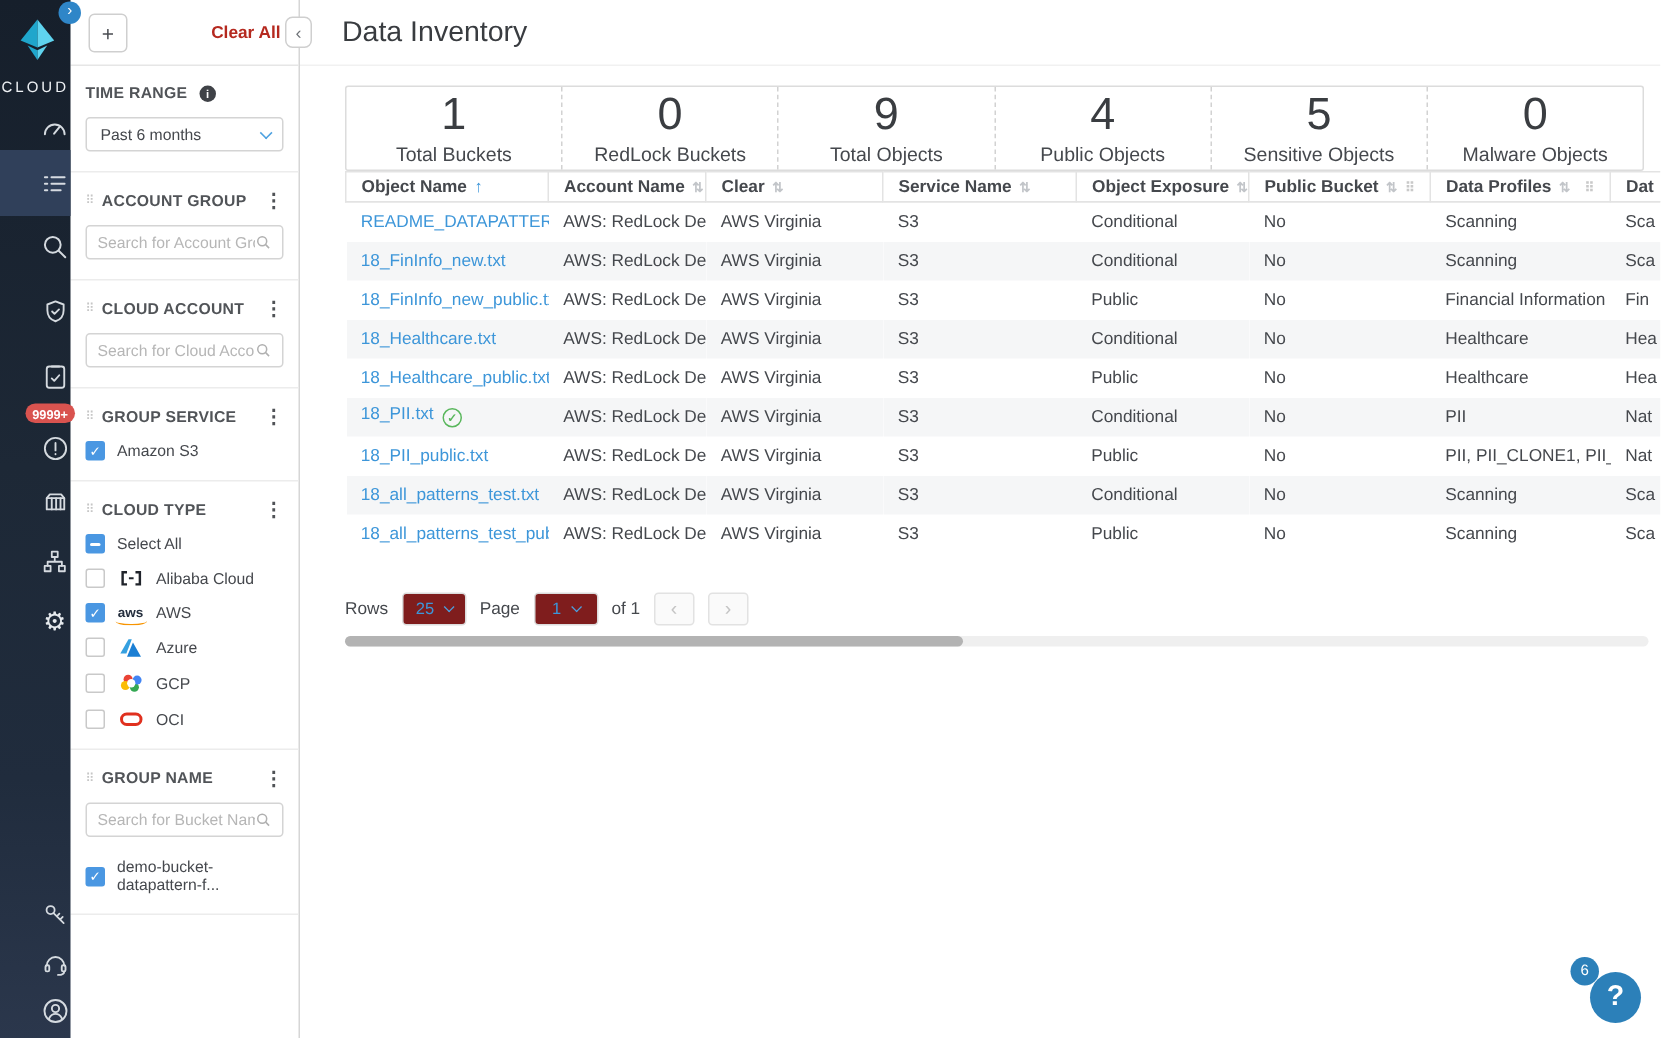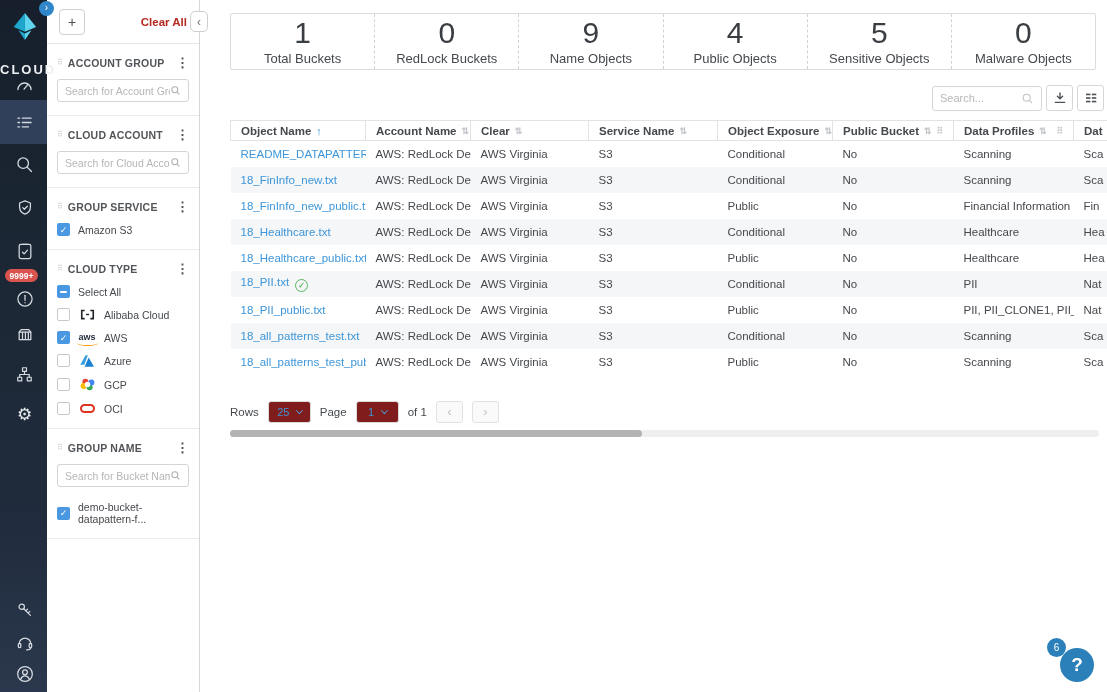--- a/index.html
+++ b/index.html
@@ -2,22 +2,22 @@
 <html><head>
 <meta charset="utf-8">
 <style>
   * { box-sizing: border-box; margin: 0; padding: 0; }
   html,body { width:1107px; height:692px; overflow:hidden; font-family:"Liberation Sans",sans-serif; background:#fff; position:relative; color:#45484d; }
 
   
   .nav { position:absolute; left:0; top:0; width:47px; height:692px;
          background:linear-gradient(180deg,#161f2b 0%,#1d2836 45%,#202c3d 75%,#2b374c 100%); z-index:3; }
   .nav-logo { position:absolute; top:12px; left:0; width:47px; text-align:center; }
-  .nav-logo .logo-word { display:block; margin-top:16px; font-size:13px; letter-spacing:2px; color:#eef1f4; font-weight:700; }
-  .nav-item { position:absolute; left:0; width:49px; height:38px; display:flex; align-items:center; justify-content:center; cursor:pointer; }
+  .nav-logo .logo-word { display:block; margin-top:6px; font-size:10px; letter-spacing:2px; color:#eef1f4; font-weight:400; }
+  .nav-item { position:absolute; left:12px; width:49px; height:38px; display:flex; align-items:center; justify-content:center; cursor:pointer; }
   .nav-item svg { stroke:#dfe4e9; fill:none; stroke-width:1.5; stroke-linecap:round; stroke-linejoin:round; opacity:.95; }
   .nav-active-band { position:absolute; left:0; top:100px; width:47px; height:44px; background:#30405a; }
   .nav-badge { position:absolute; top:-11px; left:5px; background:#d9534f; color:#fff; font-size:8.5px; font-weight:700;
                padding:1.5px 4.5px; border-radius:8px; white-space:nowrap; }
   .gear-glyph { font-size:17px; color:#e6eaee; line-height:1; }
 
   
   .nav-expand { position:absolute; left:39px; top:1px; width:15px; height:15px; border-radius:50%;
                 background:#2f86c8; color:#fff; display:flex; align-items:center; justify-content:center;
                 font-size:10px; line-height:1; z-index:6; cursor:pointer; }
@@ -205,20 +205,30 @@
 </nav>
 
 <span class="nav-expand"></span>
 
 <aside class="filters">
   <div class="f-top">
     <button class="add-btn">+</button>
     <span class="clear-all">Clear All</span>
   </div>
 
+  <div class="f-section">
+    <div class="f-label-row">
+      <span class="f-title">TIME RANGE</span>
+      <span class="info-dot">i</span>
+    </div>
+    <div class="f-select">
+      <span>Past 6 months</span>
+      <span class="chev-blue"></span>
+    </div>
+  </div>
 
   <div class="f-section">
     <div class="f-label-row">
       <span class="drag-handle">⠿</span>
       <span class="f-title">ACCOUNT GROUP</span>
       <span class="kebab">⋮</span>
     </div>
     <div class="f-input">
       <input placeholder="Search for Account Group" style="">
       <svg width="11" height="11" viewBox="0 0 24 24" stroke="#b0b0b0" fill="none" stroke-width="2.2">
@@ -330,72 +340,51 @@
     <div class="cb-row" style="margin-top:14px">
       <span class="cb checked">✓</span>
       <span>demo-bucket-datapattern-f...</span>
     </div>
   </div>
 </aside>
 
 <main class="main">
   <span class="collapse-btn"></span>
 
+  <div class="page-header">
+    <h1 class="page-title">Data Inventory</h1>
+  </div>
 
   <div class="stats">
     <div class="stat">
       <span class="stat-value">1</span>
       <span class="stat-label">Total Buckets</span>
     </div>
     <div class="stat">
       <span class="stat-value">0</span>
       <span class="stat-label">RedLock Buckets</span>
     </div>
     <div class="stat">
       <span class="stat-value">9</span>
-      <span class="stat-label">Name Objects</span>
+      <span class="stat-label">Total Objects</span>
     </div>
     <div class="stat">
       <span class="stat-value">4</span>
       <span class="stat-label">Public Objects</span>
     </div>
     <div class="stat">
       <span class="stat-value">5</span>
       <span class="stat-label">Sensitive Objects</span>
     </div>
     <div class="stat">
       <span class="stat-value">0</span>
       <span class="stat-label">Malware Objects</span>
     </div>
   </div>
 
-  <div class="toolbar">
-    <div class="t-search">
-      <input placeholder="Search..." style="">
-      <svg width="13" height="13" viewBox="0 0 24 24" stroke="#c4c4c4" fill="none" stroke-width="2">
-        <circle cx="10.5" cy="10.5" r="6.5"></circle>
-          <path d="M15.5 15.5l5 5"></path>
-      </svg>
-    </div>
-    <button class="tool-btn">
-      <svg width="14" height="14" viewBox="0 0 24 24" stroke="#4f5256" fill="none" stroke-width="2.4" stroke-linecap="round" stroke-linejoin="round">
-        <path d="M12 3.5v10M12 13.5l-4.5-4.5M12 13.5l4.5-4.5M4 19.5h16"></path>
-      </svg>
-    </button>
-    <button class="tool-btn">
-      <svg width="14" height="14" viewBox="0 0 24 24" fill="#4f5256">
-        <rect x="3.5" y="4.5" width="7.5" height="2.8"></rect>
-          <rect x="3.5" y="10.6" width="7.5" height="2.8"></rect>
-          <rect x="3.5" y="16.7" width="7.5" height="2.8"></rect>
-        <rect x="13.5" y="4.5" width="7.5" height="2.8"></rect>
-          <rect x="13.5" y="10.6" width="7.5" height="2.8"></rect>
-          <rect x="13.5" y="16.7" width="7.5" height="2.8"></rect>
-      </svg>
-    </button>
-  </div>
 
   <div class="table-wrap">
     <table>
       <colgroup>
         <col style="width:135px">
           <col style="width:105px">
           <col style="width:118px">
           <col style="width:129px">
         <col style="width:115px">
           <col style="width:121px">

